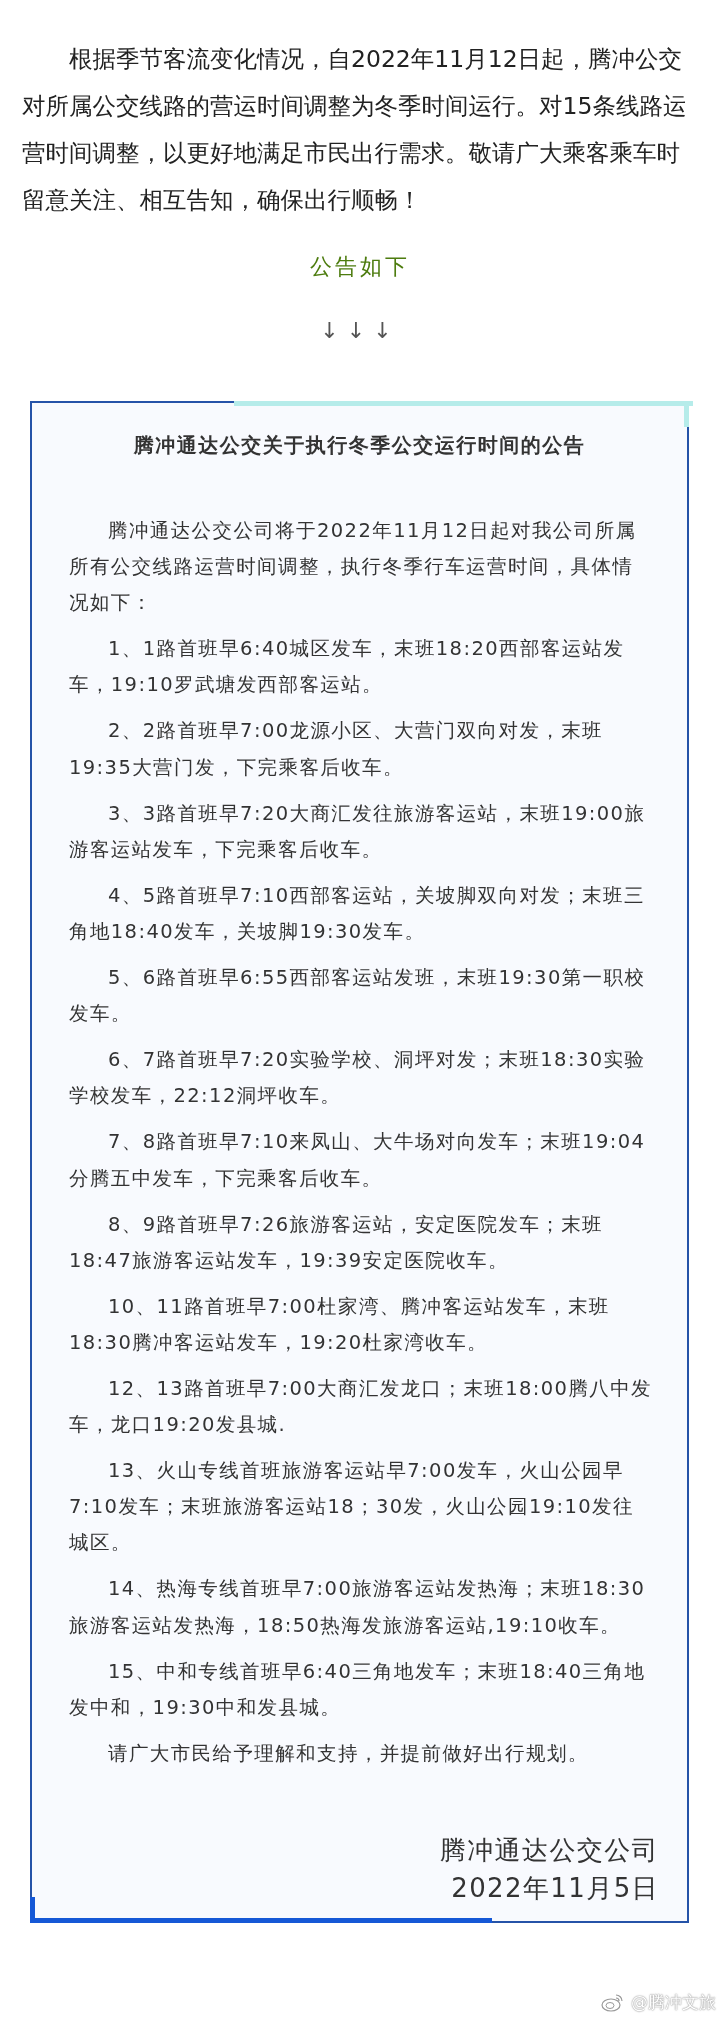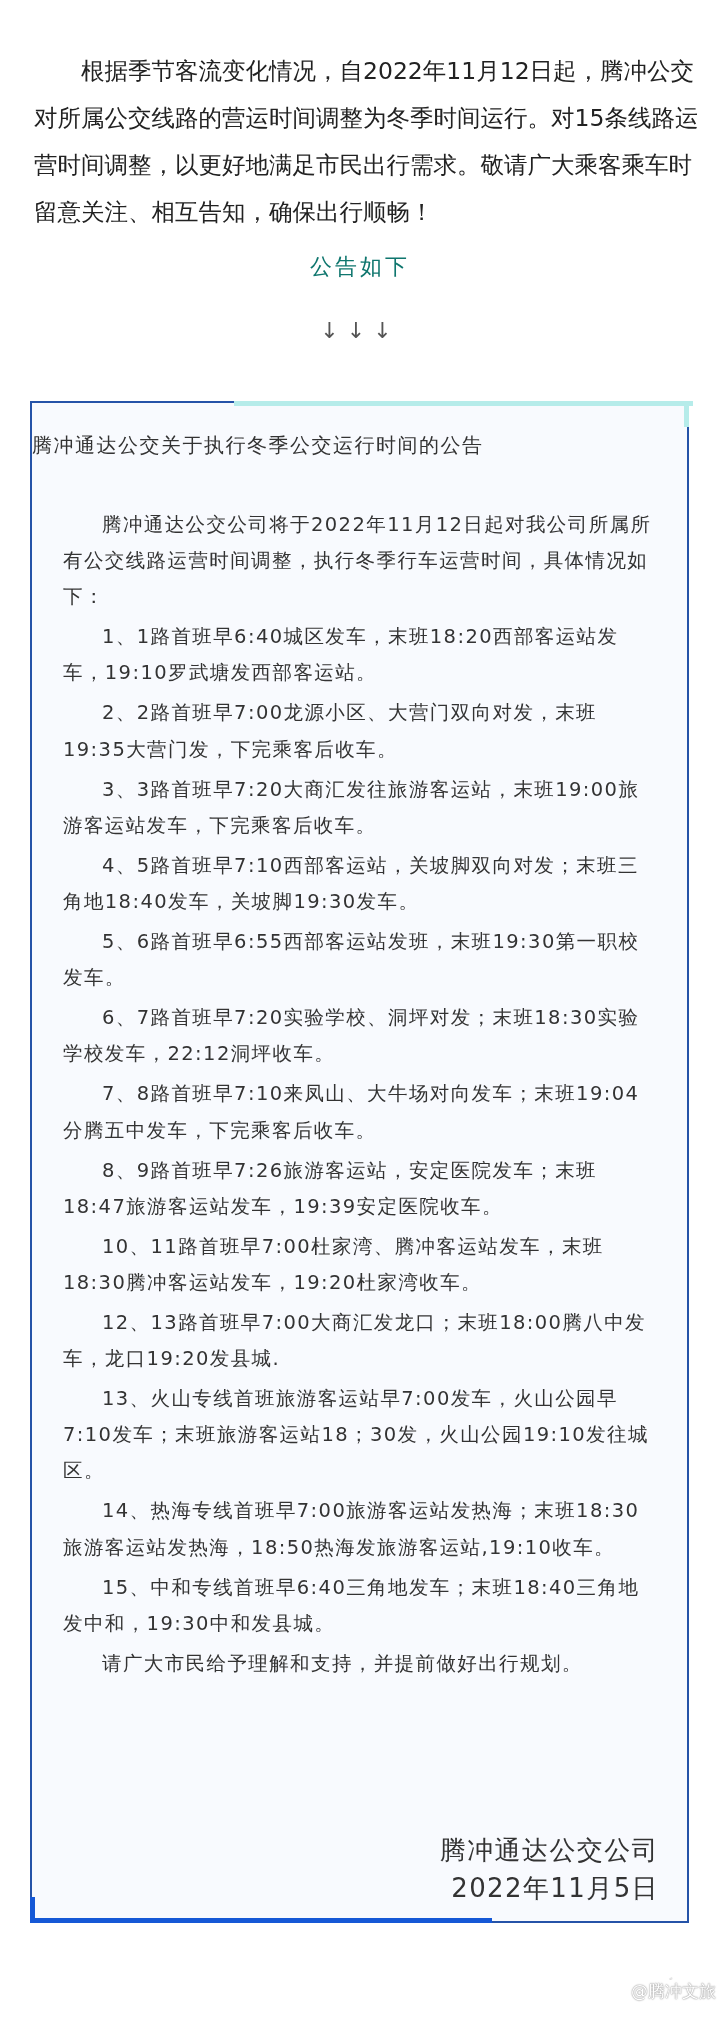--- a/index.html
+++ b/index.html
@@ -1,40 +1,40 @@
 <!DOCTYPE html>
 <html><head>
 <meta charset="utf-8">
 <style>
   html, body { margin:0; padding:0; background:#ffffff; }
   body { width:720px; height:2019px; position:relative; overflow:hidden;
          font-family:"DejaVu Sans", "Liberation Sans", sans-serif; color:#222; }
   .intro { position:absolute; left:22px; top:36px; width:680px;
-           font-size:23.5px; line-height:47px; color:#222; text-indent:2em; margin:12px; letter-spacing:0px; }
+           font-size:23.5px; line-height:47px; color:#222; text-indent:2em; margin:0; letter-spacing:0px; }
   .sub-head { position:absolute; left:0; width:720px; top:252px; text-align:center;
-              font-size:22px; color:#0f766e; letter-spacing:3px; }
+              font-size:22px; color:#4d7c0f; letter-spacing:3px; }
   .arrows { position:absolute; left:0; width:720px; top:318px; text-align:center;
             font-size:22px; color:#555; letter-spacing:8px; }
   .box { position:absolute; left:30px; top:401px; width:659px; height:1522px;
          background:#f8fafe; box-sizing:border-box;
          border-left:2px solid #2553a8; border-right:2px solid #2553a8; border-bottom:2px solid #2553a8; }
   .box .top-dark { position:absolute; left:-2px; top:0; width:204px; height:2px; background:#2553a8; }
   .box .top-cyan { position:absolute; left:202px; top:0; width:459px; height:5px; background:#b6ecea; }
   .box .right-cyan { position:absolute; right:-2px; top:0; width:5px; height:26px; background:#b6ecea; }
   .box .bottom-accent { position:absolute; left:-2px; bottom:-2px; width:462px; height:5px; background:#1558d6; }
   .box .left-accent { position:absolute; left:-2px; bottom:-2px; width:5px; height:26px; background:#1558d6; }
-  .box-title { position:absolute; left:0; width:100%; top:31px; text-align:left;
-               font-size:20px; font-weight:normal; color:#333; letter-spacing:1.5px; }
+  .box-title { position:absolute; left:0; width:100%; top:31px; text-align:center;
+               font-size:20px; font-weight:bold; color:#333; letter-spacing:1.5px; }
   .box-body { position:absolute; left:27px; top:102px; width:604px;
               font-size:19.5px; line-height:36.1px; color:#333; letter-spacing:1.4px; }
-  .box-body p { margin:4px; text-indent:2em; }
+  .box-body p { margin:10px; text-indent:2em; }
   .sign { position:absolute; right:28px; top:1430px; text-align:right;
           font-size:26px; line-height:38px; color:#333; letter-spacing:1.4px; }
-  .watermark { position:absolute; right:4px; bottom:16px; height:26px; display:flex; align-items:center;
-               font-size:17px; color:#ffffff; text-shadow:0 0 2px #9a9a9a, 0 0 1px #888;flex-direction:column; }
+  .watermark { position:absolute; right:4px; bottom:4px; height:26px; display:flex; align-items:center;
+               font-size:17px; color:#ffffff; text-shadow:0 0 2px #9a9a9a, 0 0 1px #888; }
   .watermark .wb-icon { width:24px; height:20px; margin-right:6px; }
 </style>
 </head>
 <body>
 
 <p class="intro">根据季节客流变化情况，自2022年11月12日起，腾冲公交对所属公交线路的营运时间调整为冬季时间运行。对15条线路运营时间调整，以更好地满足市民出行需求。敬请广大乘客乘车时留意关注、相互告知，确保出行顺畅！</p>
 
 <div class="sub-head">公告如下</div>
 <div class="arrows">↓↓↓</div>
 

